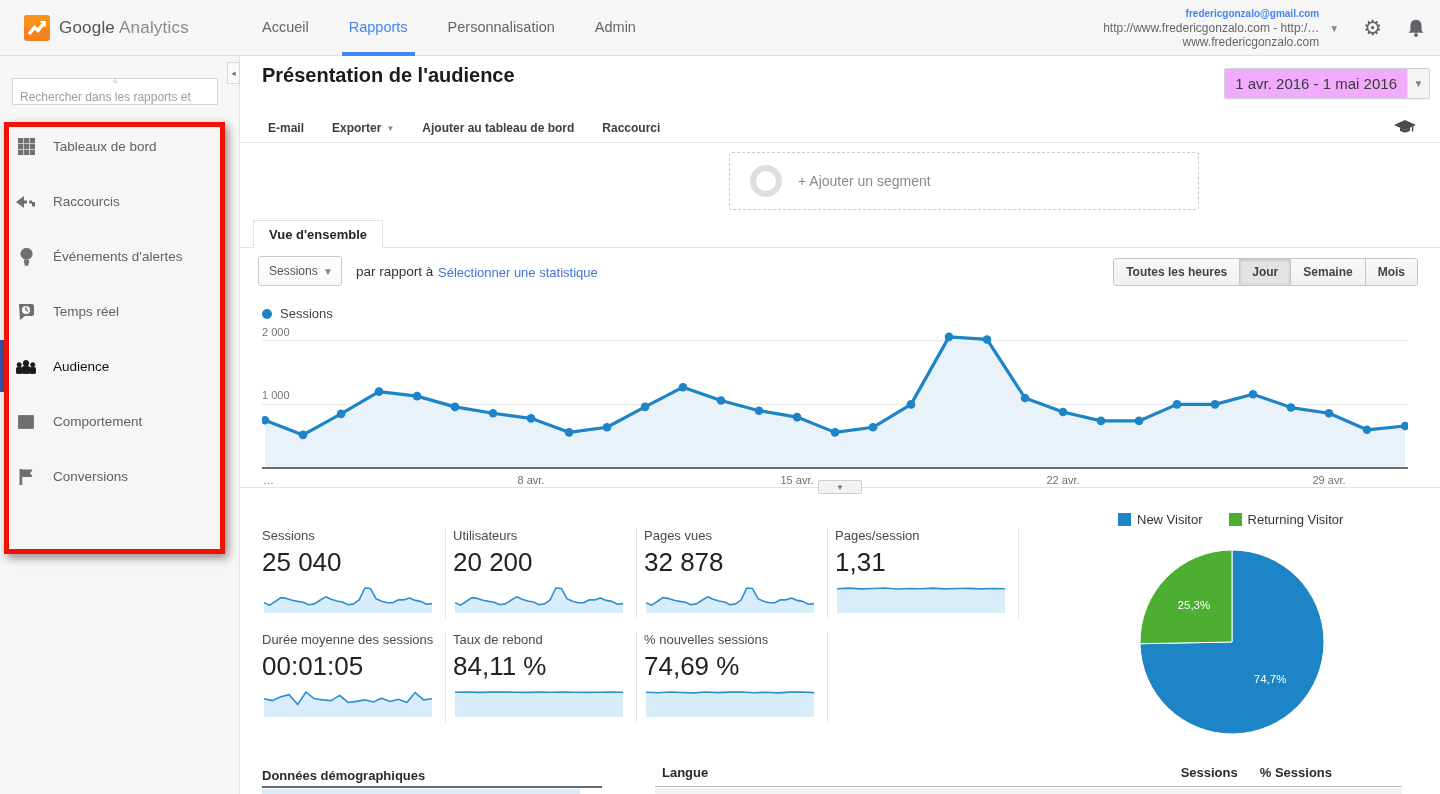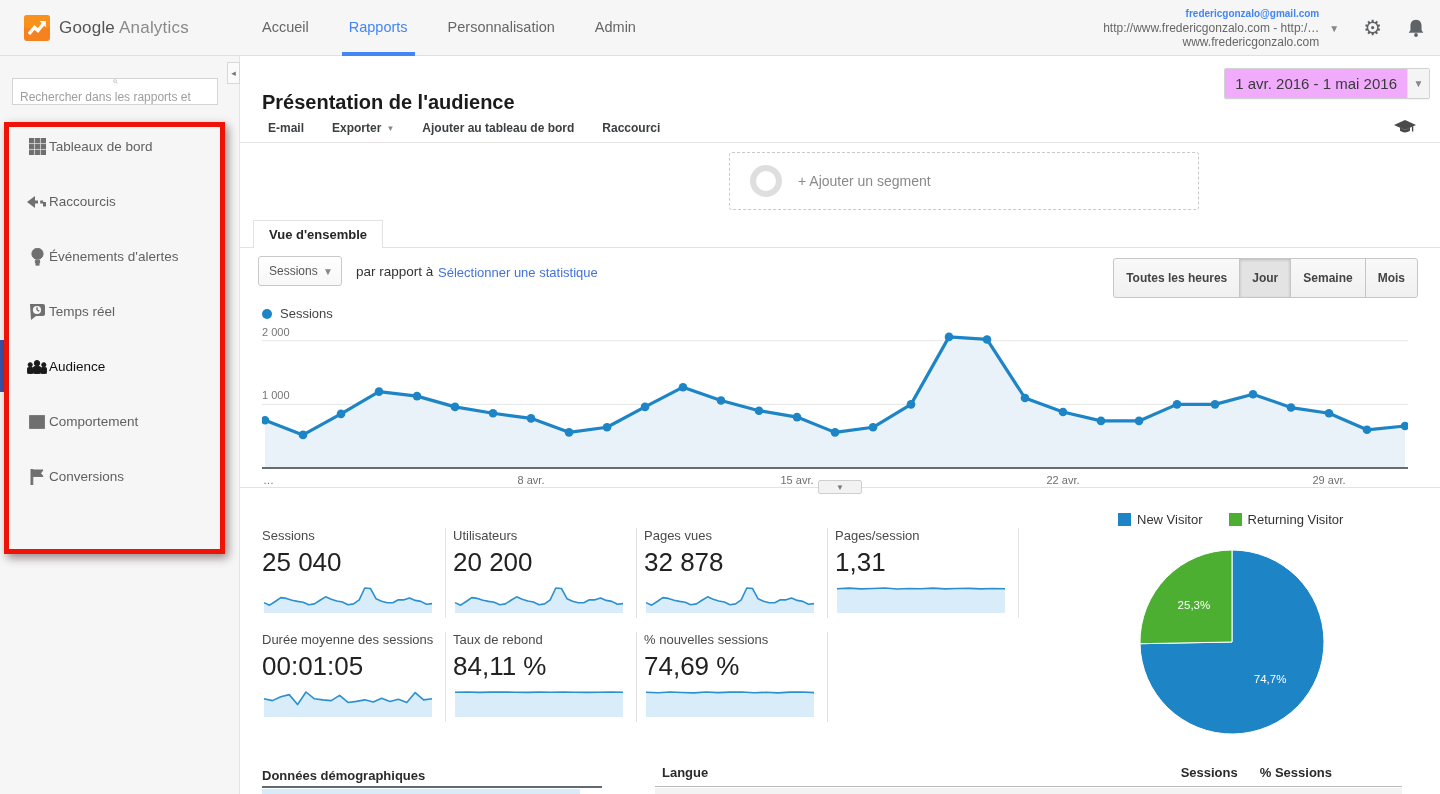--- a/index.html
+++ b/index.html
@@ -22,32 +22,32 @@
   .account-email { color:#4285f4; font-weight:bold; font-size:10px; }
   .caret { color:#888; font-size:10px; }
   .gear { font-size:21px; color:#5f6368; cursor:pointer; font-family:"DejaVu Sans",sans-serif; }
 
   
   .sidebar { position:absolute; top:56px; left:0; width:240px; height:738px; background:#f6f6f6; border-right:1px solid #e4e4e4; }
   .search-box { position:absolute; left:12px; top:22px; width:206px; height:27px; background:#fff; border:1px solid #d4d4d4; display:flex; align-items:center; padding:0 7px; gap:6px;flex-direction:column; }
   .search-box input { border:none; outline:none; background:transparent; font-size:12px; width:100%; color:#444; font-family:inherit; }
   .search-box input::placeholder { color:#9e9e9e; }
   .snav-list { position:absolute; top:63px; left:0; width:100%; }
-  .snav { height:55px; display:flex; align-items:center; padding-left:27px; gap:2px; font-size:13.5px; color:#616161; cursor:pointer; }
+  .snav { height:55px; display:flex; align-items:center; padding-left:16px; gap:17px; font-size:13.5px; color:#616161; cursor:pointer; }
   .snav .icn { width:20px; display:flex; justify-content:center; align-items:center; }
   .snav .icn svg { fill:#6f6f6f; stroke:#6f6f6f; }
   .snav.active { color:#111; }
   .snav.active .icn svg { fill:#1a1a1a; stroke:#1a1a1a; }
   .active-bar { position:absolute; left:0; top:284px; width:5px; height:52px; background:#3b52a5; }
   .redbox { position:absolute; left:4px; top:66px; width:221px; height:432px; border:5px solid #ee1207; box-shadow:3px 4px 9px rgba(40,0,0,.45); z-index:40; pointer-events:none; }
   .collapse-tab { position:absolute; left:227px; top:62px; width:13px; height:22px; background:#fafafa; border:1px solid #d8d8d8; display:flex; align-items:center; justify-content:center; font-size:9px; color:#777; z-index:12; cursor:pointer; }
 
   
   .main { position:absolute; left:240px; top:56px; width:1200px; height:738px; background:#fff; }
-  .page-title { position:absolute; left:22px; top:35px; font-size:20px; font-weight:bold; color:#1b1b1b; }
+  .page-title { position:absolute; left:22px; top:8px; font-size:20px; font-weight:bold; color:#1b1b1b; }
   .datepicker { position:absolute; right:10px; top:12px; height:31px; background:#f0abfc; border:1px solid #d2d2d2; border-radius:2px; display:flex; align-items:stretch; cursor:pointer; box-shadow:0 1px 1px rgba(0,0,0,.05); }
   .dp-text { padding:0 10px; font-size:15px; color:#3a3a3a; display:flex; align-items:center; }
   .dp-caret { width:22px; display:flex; align-items:center; justify-content:center; color:#888; font-size:10px; background:#f4f4f4; border-left:1px solid #e2e2e2; }
 
   .toolbar { position:absolute; left:0; top:58px; width:100%; height:29px; border-bottom:1px solid #e4e4e4; display:flex; align-items:center; padding-left:14px; }
   .tb-item { padding:0 14px; font-size:12px; font-weight:bold; color:#3c4043; display:flex; align-items:center; gap:5px; cursor:pointer; }
   .gradcap { position:absolute; right:24px; top:6px; cursor:pointer; }
 
   .seg-card { position:absolute; top:96px; height:58px; background:#fff; border-radius:3px; display:flex; align-items:center; padding-left:20px; gap:16px; cursor:pointer; }
   .seg1 { left:13px; width:464px; border:1px solid #e0e0e0; }
@@ -57,21 +57,21 @@
   .ring.gray { border:6px solid #dedede; }
   .seg-title { font-size:14px; color:#333; }
   .seg-sub { font-size:12px; color:#9a9a9a; margin-top:3px; }
 
   .tabrow { position:absolute; left:0; top:164px; width:100%; height:28px; border-bottom:1px solid #e2e2e2; }
   .tab { position:absolute; left:13px; top:0; height:28px; background:#fff; border:1px solid #e2e2e2; border-bottom:none; padding:0 15px; line-height:27px; font-size:13px; font-weight:bold; color:#262626; z-index:2; cursor:pointer; }
 
   .metric-select { position:absolute; left:18px; top:200px; width:84px; height:30px; border:1px solid #c9c9c9; border-radius:3px; background:linear-gradient(#fff,#f7f7f7); display:flex; align-items:center; justify-content:space-between; padding:0 8px 0 10px; font-size:12px; color:#555; cursor:pointer; }
   .vs-label { position:absolute; left:116px; top:208px; font-size:13.5px; color:#333; }
   .stat-link { position:absolute; left:198px; top:209px; font-size:13px; color:#4272db; cursor:pointer; }
-  .granularity { position:absolute; right:22px; top:202px; height:40px; display:flex; }
+  .granularity { position:absolute; right:22px; top:202px; height:28px; display:flex; }
   .gbtn { border:1px solid #c6c6c6; margin-left:-1px; padding:0 12px; font-size:12px; font-weight:bold; color:#444; background:linear-gradient(#f9f9f9,#f0f0f0); display:flex; align-items:center; cursor:pointer; }
   .gbtn:first-child { border-radius:3px 0 0 3px; margin-left:0; }
   .gbtn:last-child { border-radius:0 3px 3px 0; }
   .gbtn.active { background:#e3e3e3; box-shadow:inset 0 1px 3px rgba(0,0,0,.18); }
 
   .legend-row { position:absolute; left:22px; top:250px; display:flex; align-items:center; gap:8px; font-size:13px; color:#444; }
   .legend-dot { width:10px; height:10px; border-radius:50%; background:#1d84c6; }
   #main-chart { position:absolute; left:22px; top:272px; }
   .divider { position:absolute; left:0; top:431px; width:100%; border-top:1px solid #e3e3e3; }
   .handle { position:absolute; left:578px; top:424px; width:44px; height:14px; background:#f2f2f2; border:1px solid #cfcfcf; border-radius:2px; display:flex; align-items:center; justify-content:center; font-size:8px; color:#777; z-index:2; cursor:pointer; }

